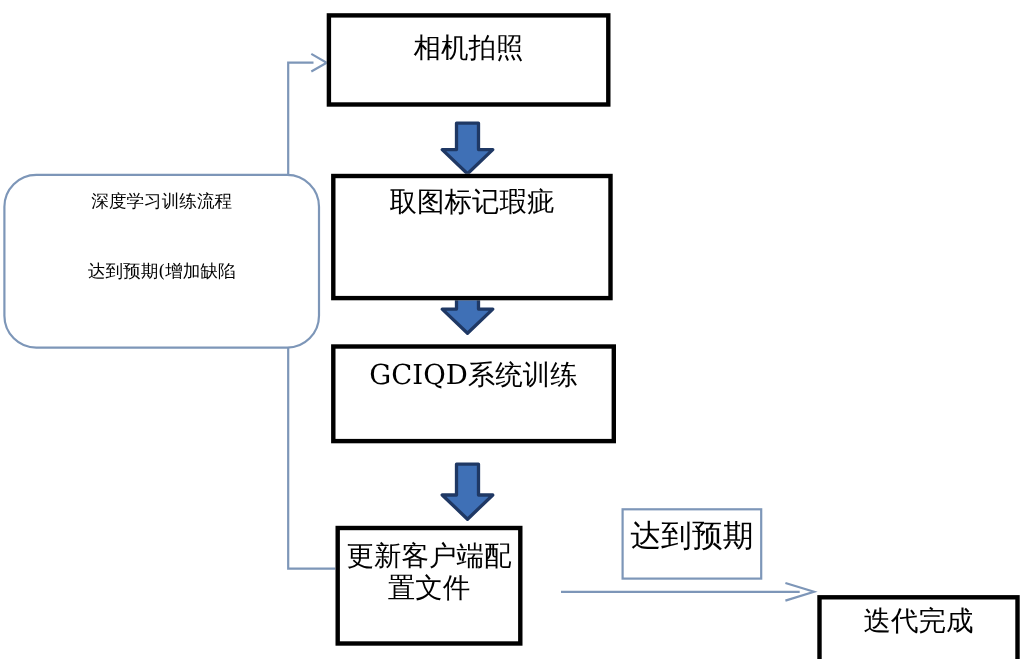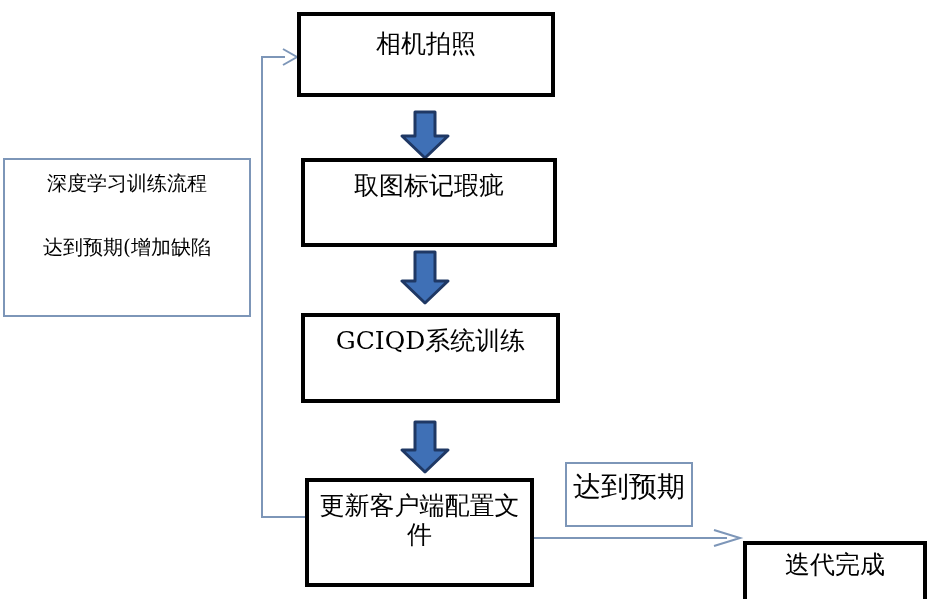--- a/index.html
+++ b/index.html
@@ -34,26 +34,26 @@
     z-index: 1;
   }
   .thick {
     border: 4px solid var(--box-border, #000000);
     padding-top: 10px;
   }
   .thin {
     border: 2px solid var(--thin-border, #7d96b8);
   }
   .box-camera { left: 297px; top: 12px;  width: 258px; height: 85px;  padding-top: 14px; }
-  .box-mark   { left: 301px; top: 158px; width: 256px; height: 89px; }
+  .box-mark   { left: 301px; top: 158px; width: 256px; height: 115px; font-family: Liberation Mono, monospace; }
   .box-train  { left: 301px; top: 313px; width: 259px; height: 90px; }
-  .box-update { left: 305px; top: 478px; width: 229px; height: 109px; padding-left: 4px; padding-right: 4px; }
+  .box-update { left: 305px; top: 478px; width: 170px; height: 109px; padding-left: 4px; padding-right: 4px; }
   .box-done   { left: 743px; top: 497px; width: 184px; height: 80px;  padding-top: 6px; margin-top: 44px; }
   .box-expect { left: 565px; top: 462px; width: 128px; height: 65px;  padding-top: 7px; font-size: 28px; }
-  .box-side   { left: 3px;   top: 158px; width: 248px; height: 159px; padding-top: 7px; font-size: 20px; line-height: 32px; }
+  .box-side   { left: 3px;   top: 158px; width: 288px; height: 159px; padding-top: 7px; font-size: 16px; line-height: 32px; border-radius: 30px; }
   .box-side .spacer { height: 32px; }
 </style>
 </head>
 <body>
 
 <div class="canvas">
 
   <svg class="overlay" viewBox="0 0 935 599" xmlns="http://www.w3.org/2000/svg">
 
     <path d="M305,517 L262,517 L262,57 L285,57" style="fill:none;stroke:var(--connector,#7d96b8);stroke-width:2"></path>

